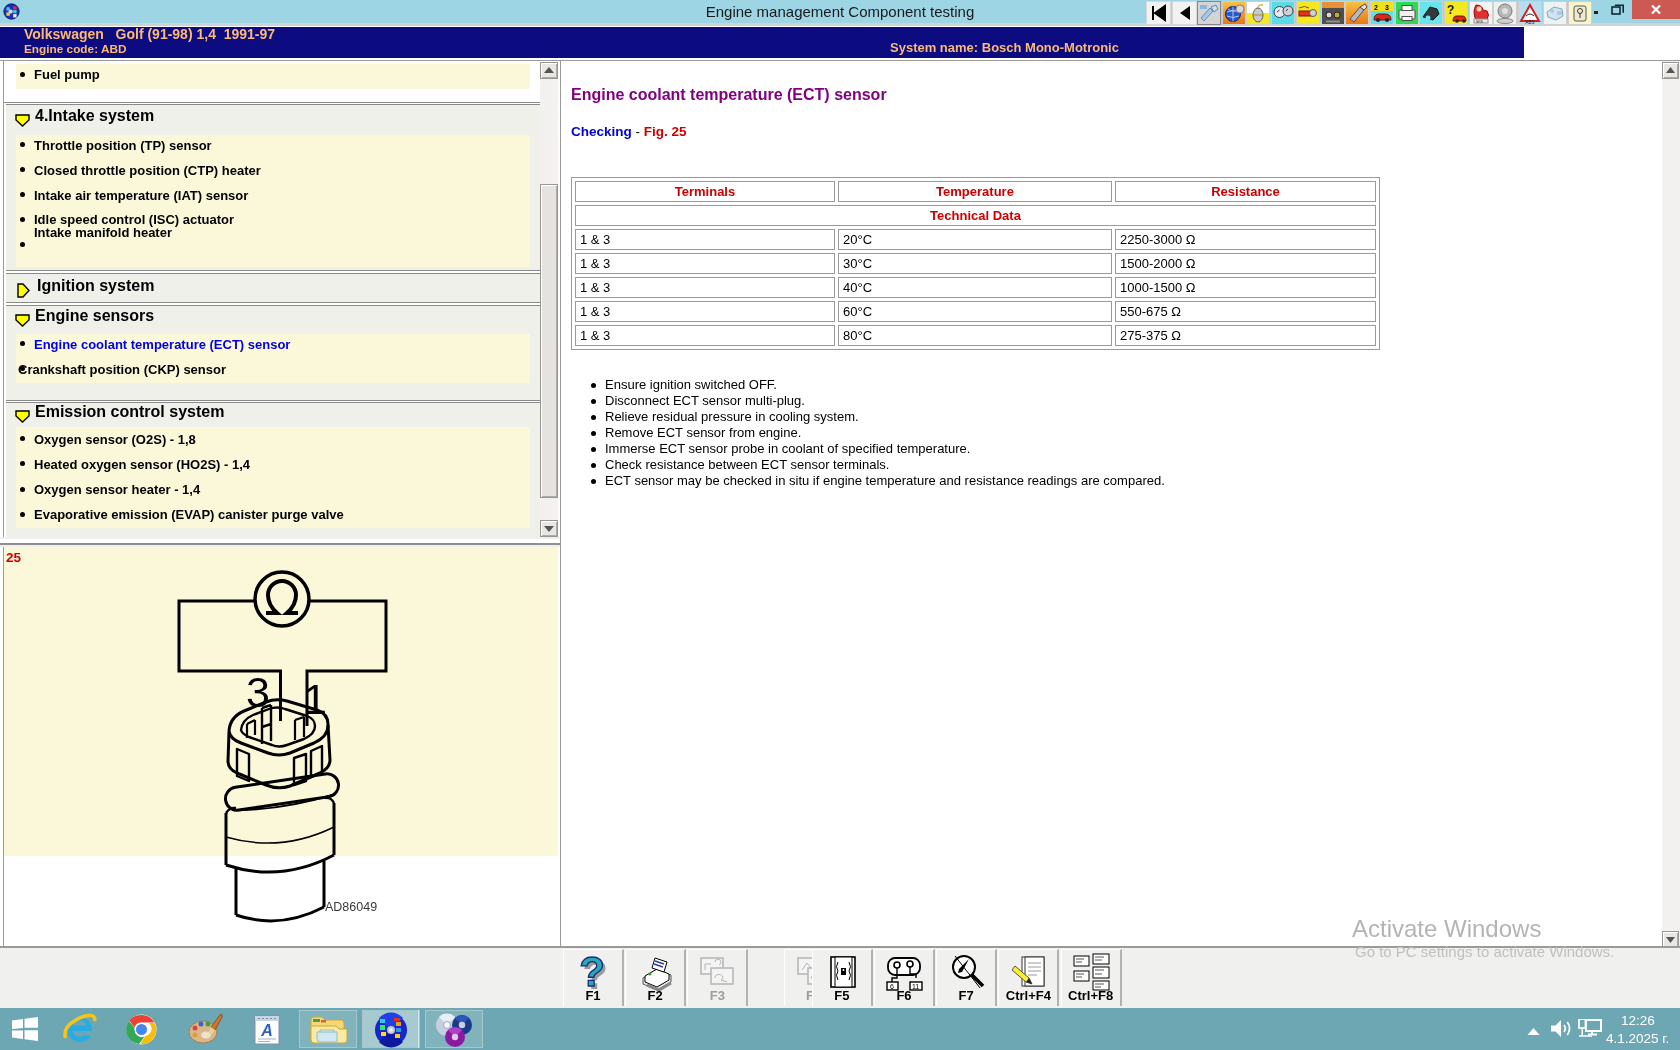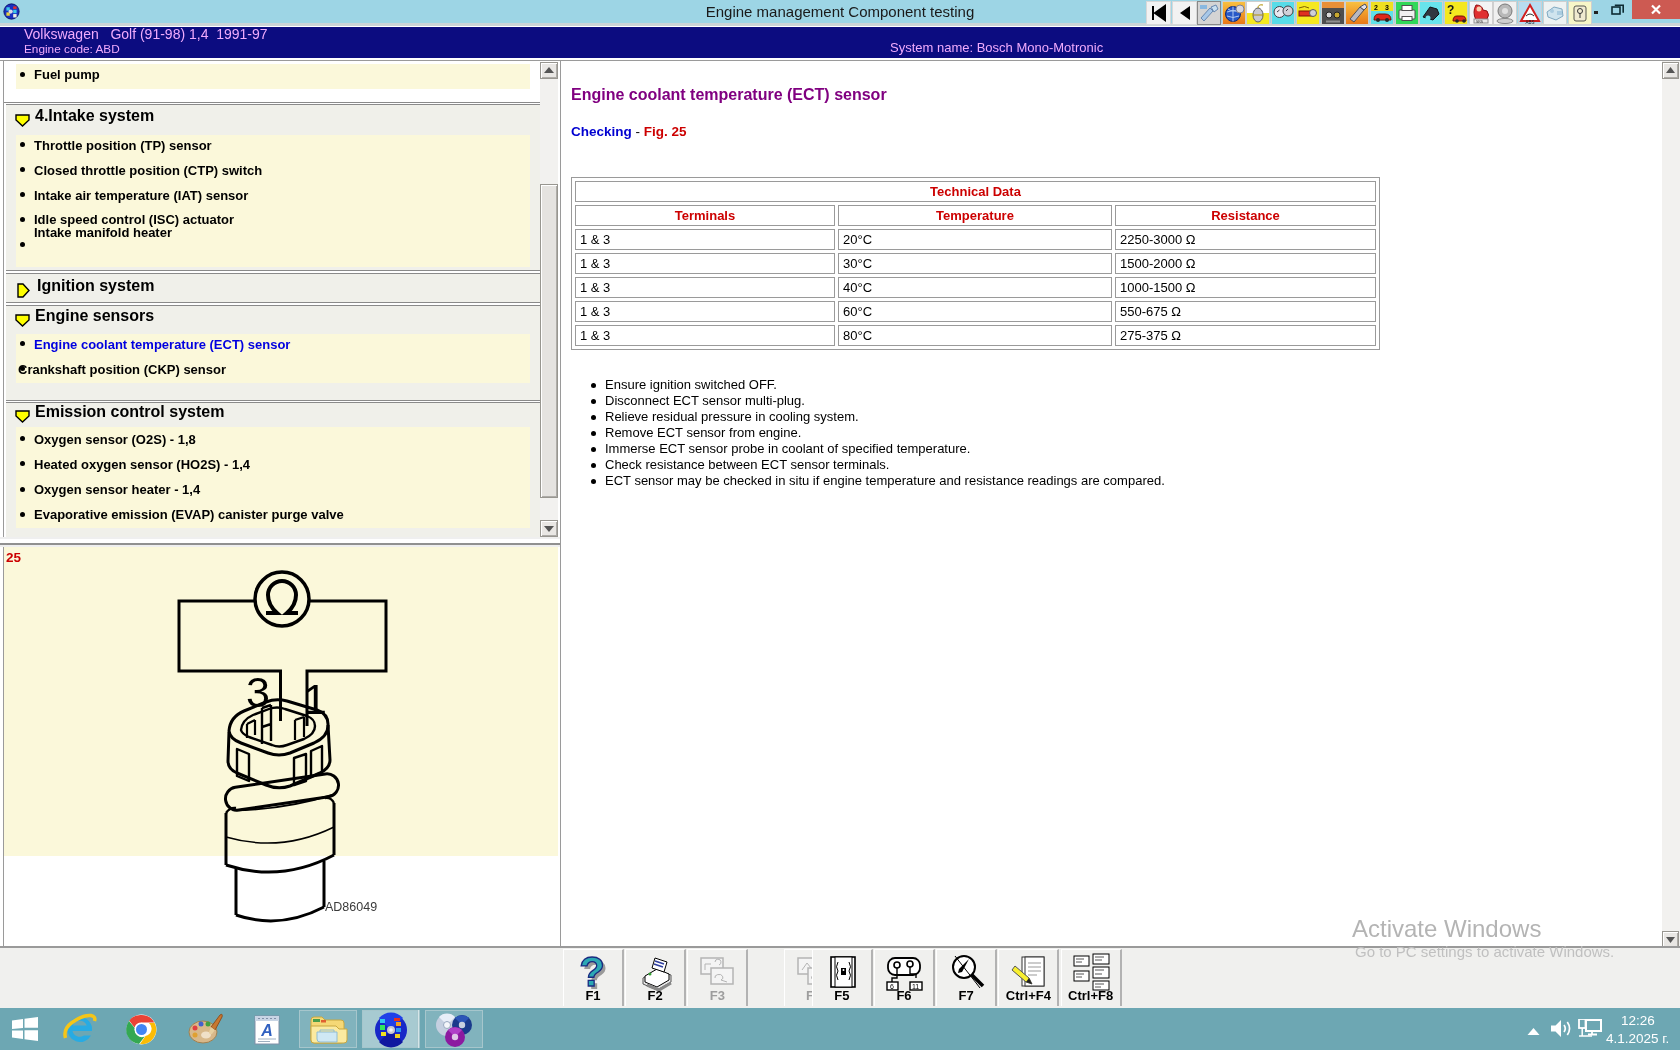--- a/index.html
+++ b/index.html
@@ -13,21 +13,21 @@
 #closebtn { left:1632px; top:0; width:48px; height:19px; background:#cd5a52; }
 #closebtn svg { position:absolute; left:17px; top:3px; }
 #restoreglyph { left:1611px; top:3px; width:13px; height:12px; }
 #mindash { left:1594px; top:11px; width:4px; height:3px; background:#222; }
 
 
 .tbtn { position:absolute; top:1px; width:24px; height:24px; background:#efefef; border:1px solid #cfcfcf; }
 .navbtn { position:absolute; top:1px; width:25px; height:24px; background:#f2f2f2; border:1px solid #d8d8d8; }
 
 
-#navy { left:0; top:27px; width:1680px; height:31px; background:#0c0c80; color:#f0abfc; font-weight:normal; font-size:14px; }
+#navy { left:0; top:27px; width:1524px; height:31px; background:#0c0c80; color:#fdba74; font-weight:bold; font-size:14px; }
 #navy .l1 { position:absolute; left:24px; top:-1px; }
 #navy .l2 { position:absolute; left:24px; top:15px; font-size:11.8px; }
 #navy .sys { position:absolute; left:890px; top:13px; font-size:13px; }
 
 
 #mainarea { left:0; top:58px; width:1680px; height:890px; background:#fff; }
 
 
 .yellowblock { position:absolute; left:12px; width:514px; background:#fbf8da; }
 .itemtext { position:absolute; font-size:13px; font-weight:bold; color:#000; white-space:nowrap; }
@@ -317,21 +317,21 @@
 
     <div class="secblock" style="top:43px;height:167px"></div>
     <svg class="abs" style="left:10px;top:51px" width="17" height="17" viewBox="0 0 17 17">
         <path d="M2,3 h13 v5 l-6.5,6 l-6.5,-6 Z" fill="#ffff00" stroke="#000" stroke-width="1.4"></path>
       </svg>
     <div class="sechead" style="left:31px;top:46px">4.Intake system</div>
     <div class="yellowblock" style="top:74px;height:132px"></div>
     <div class="bullet" style="left:16px;top:81px"></div>
       <div class="itemtext" style="left:30px;top:77px">Throttle position (TP) sensor</div>
     <div class="bullet" style="left:16px;top:106px"></div>
-      <div class="itemtext" style="left:30px;top:102px">Closed throttle position (CTP) switch</div>
+      <div class="itemtext" style="left:30px;top:102px">Closed throttle position (CTP) heater</div>
     <div class="bullet" style="left:16px;top:131px"></div>
       <div class="itemtext" style="left:30px;top:127px">Intake air temperature (IAT) sensor</div>
     <div class="bullet" style="left:16px;top:156px"></div>
       <div class="itemtext" style="left:30px;top:151px">Idle speed control (ISC) actuator</div>
     <div class="bullet" style="left:16px;top:181px"></div>
       <div class="itemtext" style="left:30px;top:164px">Intake manifold heater</div>
 
     <div class="secblock" style="top:212px;height:30px"></div>
     <svg class="abs" style="left:11px;top:221px" width="17" height="17" viewBox="0 0 17 17">
         <path d="M3,2 v13 h5 l6,-6.5 l-6,-6.5 Z" fill="#ffff00" stroke="#000" stroke-width="1.4"></path>
@@ -416,26 +416,26 @@
       <text x="321" y="364" font-size="12.5" fill="#3a3a3a" font-family="Liberation Sans">AD86049</text>
     </svg>
   </div>
 
   <div class="abs purplehead" style="left:571px;top:28px">Engine coolant temperature (ECT) sensor</div>
   <div class="abs" style="left:571px;top:66px;font-size:13.5px;font-weight:bold"><span style="color:#0000d0">Checking</span><span style="color:#000;font-weight:normal"> - </span><span style="color:#cc0000">Fig. 25</span></div>
 
   <table id="table1" style="top:119px">
     <tbody>
         <tr>
-          <td class="hd" colspan="3">Technical Data</td>
-        </tr>
-    <tr>
           <td class="hd" style="width:260px">Terminals</td>
           <td class="hd" style="width:274px">Temperature</td>
           <td class="hd">Resistance</td>
+        </tr>
+    <tr>
+          <td class="hd" colspan="3">Technical Data</td>
         </tr>
     <tr>
           <td>1 &amp; 3</td>
           <td>20°C</td>
           <td>2250-3000 Ω</td>
         </tr>
     <tr>
           <td>1 &amp; 3</td>
           <td>30°C</td>
           <td>1500-2000 Ω</td>

